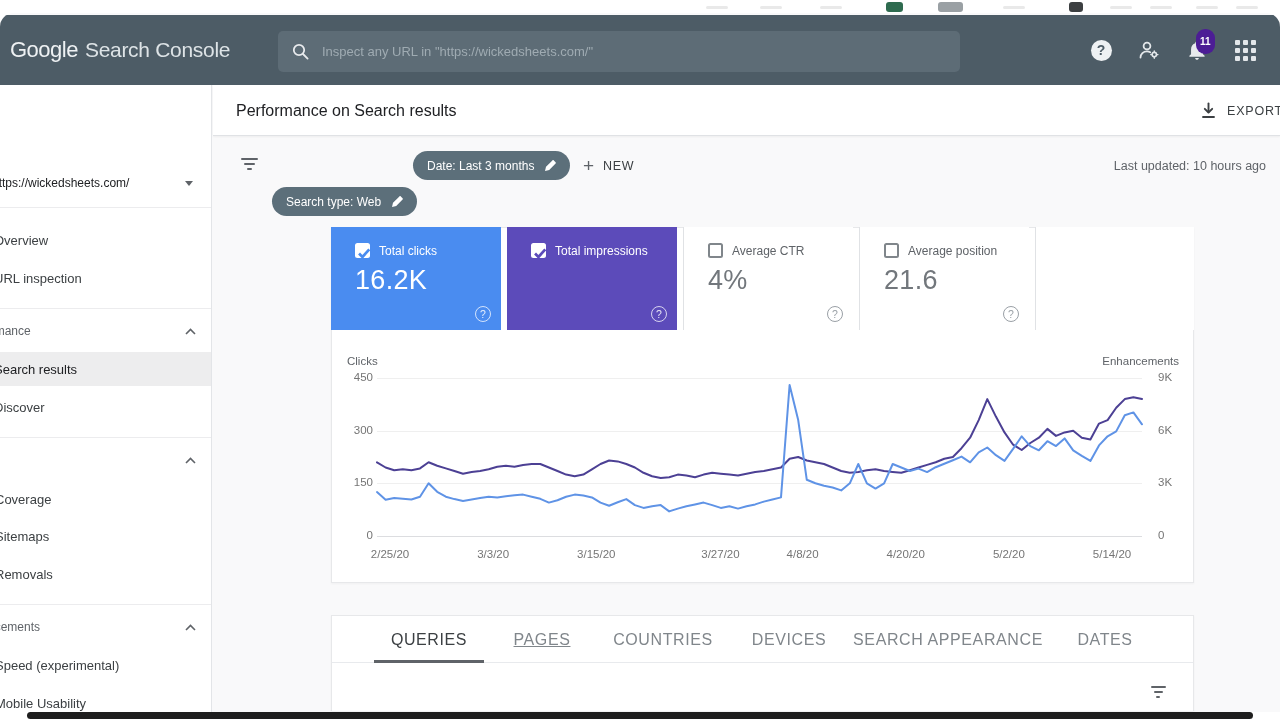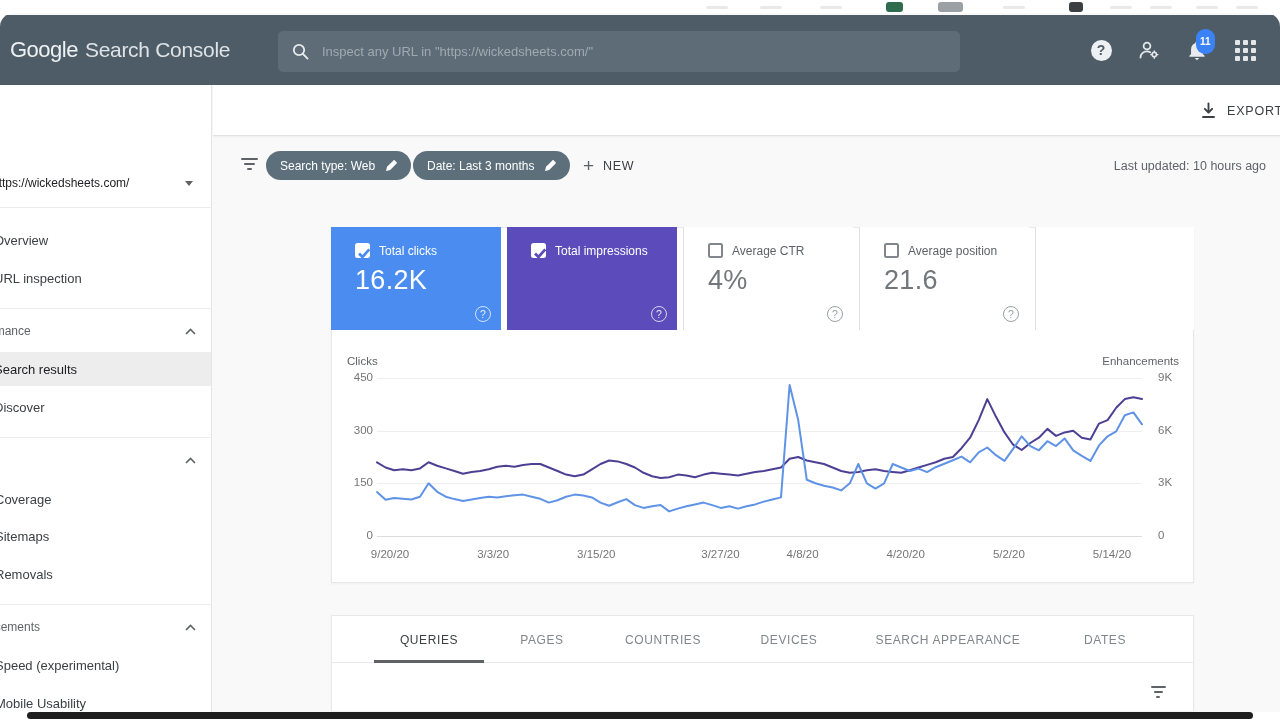--- a/index.html
+++ b/index.html
@@ -30,21 +30,21 @@
     background:#5d6c76; border-radius:5px; display:flex; align-items:center; padding:0 14px; gap:13px; }
   .searchbox svg { flex:0 0 auto; }
   .searchbox input { flex:1; background:transparent; border:none; outline:none;
     font-size:13px; color:#e8eaed; font-family:"Liberation Sans",sans-serif; }
   .searchbox input::placeholder { color:#9fabb2; opacity:1; }
   .hicons { position:absolute; right:22px; top:0; height:70px; display:flex; align-items:center; gap:22px; }
   .hicon { position:relative; width:26px; height:26px; display:flex; align-items:center; justify-content:center; cursor:pointer; }
   .help-circle { width:21px; height:21px; border-radius:50%; background:#eef1f3; color:#4d5c66;
     font-size:14px; font-weight:bold; display:flex; align-items:center; justify-content:center; }
   .badge { position:absolute; top:-8px; left:12px; min-width:18px; height:25px; padding:0 4px;
-    background:#3b82f6; border-radius:9px; color:#fff; font-size:10px; font-weight:bold;
+    background:#4c1d95; border-radius:9px; color:#fff; font-size:10px; font-weight:bold;
     display:flex; align-items:center; justify-content:center; }
   .grid-dots { display:grid; grid-template-columns:repeat(3,5px); grid-template-rows:repeat(3,5px); gap:3px; }
   .grid-dots i { background:#e3e7ea; border-radius:1px; }
 
   
   .sidebar { position:absolute; left:0; top:72px; width:212px; bottom:0; background:#fff;
     border-right:1px solid #e3e5e8; overflow:hidden; }
   .srow { position:absolute; left:0; right:0; display:flex; align-items:center; }
   .prop-row { top:81px; height:34px; cursor:pointer; }
   .prop-text { font-size:12px; color:#202124; margin-left:-8px; white-space:nowrap; }
@@ -69,21 +69,21 @@
     gap:11px; cursor:pointer; white-space:nowrap; }
   .export .txt { font-size:12.5px; font-weight:500; letter-spacing:0.8px; color:#3c4043; }
 
   
   .filter-row { position:absolute; top:51px; left:0; right:0; height:70px; }
   .f-icon { position:absolute; left:26px; top:22px; width:20px; height:16px; cursor:pointer; }
   .f-icon i { display:block; background:#5f6368; height:2px; border-radius:1px; margin:0 auto 3px; }
   .f-icon i:nth-child(1){width:17px;} .f-icon i:nth-child(2){width:11px;} .f-icon i:nth-child(3){width:5px;}
   .chip { position:absolute; top:15px; height:29px; background:#5c6f7a; border-radius:15px;
     color:#fff; font-size:12px; display:flex; align-items:center; gap:10px; padding:0 14px; cursor:pointer; }
-  .chip-1 { left:53px; } .chip-2 { left:200px; }
+  .chip-1 { left:59px;margin-top:36px; } .chip-2 { left:200px; }
   .new-btn { position:absolute; left:370px; top:15px; height:29px; display:flex; align-items:center;
     gap:9px; cursor:pointer; }
   .new-btn .plus { font-size:19px; color:#5f6368; font-weight:400; line-height:1; }
   .new-btn .txt { font-size:12.5px; font-weight:500; letter-spacing:0.6px; color:#3c4043; }
   .last-updated { position:absolute; right:14px; top:15px; height:29px; display:flex; align-items:center;
     font-size:12.5px; color:#5f6368; }
 
   
   .chart-card { position:absolute; left:118px; top:142px; width:863px; height:356px;
     background:#fff; border:1px solid #e7e8ea; box-shadow:0 1px 2px rgba(0,0,0,0.04); }
@@ -111,24 +111,24 @@
   .gline.zero { background:#dcdde0; }
   .plot svg { position:absolute; left:0; top:0; overflow:visible; }
   .xlab { position:absolute; top:320px; font-size:11.5px; color:#757575; transform:translateX(-50%); white-space:nowrap; }
 
   
   .table-card { position:absolute; left:118px; top:530px; width:863px; height:96px;
     background:#fff; border:1px solid #e7e8ea; border-bottom:none; box-shadow:0 1px 2px rgba(0,0,0,0.04); }
   .tabs { position:absolute; top:0; left:0; right:0; height:47px; display:flex; padding-left:42px; gap:5px;
     border-bottom:1px solid #e8eaed; }
   .tab { height:47px; display:flex; align-items:center; justify-content:center;
-    font-size:12px; letter-spacing:0.6px; color:#80868b; font-weight:500; cursor:pointer; position:relative; }
+    font-size:16px; letter-spacing:0.6px; color:#80868b; font-weight:500; cursor:pointer; position:relative; }
   .tab.active { color:#3c4043; }
   .tab.active::after { content:""; position:absolute; left:0; right:0; bottom:0; height:3px; background:#5f6368; }
-  .t1{width:110px;} .t2{width:106px;} .t3{width:126px;} .t4{width:116px;} .t5{width:192px;} .t6{width:112px;}
+  .t1{width:110px;} .t2{width:106px;text-decoration:underline;} .t3{width:126px;} .t4{width:116px;} .t5{width:192px;} .t6{width:112px;}
   .tf-icon { position:absolute; right:25px; top:70px; width:20px; height:16px; cursor:pointer; }
   .tf-icon i { display:block; background:#5f6368; height:2px; border-radius:1px; margin:0 auto 3px; }
   .tf-icon i:nth-child(1){width:15px;} .tf-icon i:nth-child(2){width:9px;} .tf-icon i:nth-child(3){width:4px;}
 </style>
 </head>
 <body>
 
 <div class="stage">
 
   <div class="top-strip">
@@ -256,20 +256,21 @@
       </div>
       <div class="srow sitem" style="top:601px">
         <span class="lbl" style="margin-left:-5px">Mobile Usability</span>
       </div>
 
     </aside>
 
     <div class="main">
 
       <div class="page-head">
+        <div class="page-title">Performance on Search results</div>
         <div class="export">
           <svg width="15" height="17" viewBox="0 0 15 17">
             <g stroke="#3c4043" stroke-width="1.9" fill="none" stroke-linecap="round" stroke-linejoin="round">
               <line x1="7.5" y1="1.5" x2="7.5" y2="10"></line>
               <polyline points="3.8,6.8 7.5,10.5 11.2,6.8"></polyline>
               <line x1="2" y1="15" x2="13" y2="15"></line>
             </g>
           </svg>
           <span class="txt">EXPORT</span>
         </div>
@@ -360,21 +361,21 @@
           <div class="gline" style="top:0"></div>
           <div class="gline" style="top:53px"></div>
           <div class="gline" style="top:105px"></div>
           <div class="gline zero" style="top:158px"></div>
           <svg id="chart-svg" width="765" height="158" viewBox="0 0 765 158" preserveAspectRatio="none">
               <polyline points="0.0,84.3 8.6,89.5 17.2,92.2 25.8,91.3 34.4,92.2 43.0,90.4 51.6,84.3 60.2,87.8 68.8,90.4 77.4,93.0 86.0,95.7 94.6,93.9 103.1,93.0 111.7,91.3 120.3,88.7 128.9,87.8 137.5,88.7 146.1,86.9 154.7,86.0 163.3,86.0 171.9,89.5 180.5,93.0 189.1,96.6 197.7,98.3 206.3,96.6 214.9,91.3 223.5,86.0 232.1,82.5 240.7,83.4 249.3,86.0 257.9,89.5 266.5,94.8 275.1,98.3 283.7,100.1 292.2,99.2 300.8,96.6 309.4,97.4 318.0,99.2 326.6,96.6 335.2,94.8 343.8,95.7 352.4,96.6 361.0,97.4 369.6,95.7 378.2,93.9 386.8,93.0 395.4,91.3 404.0,89.5 412.6,80.8 421.2,79.0 429.8,82.5 438.4,84.3 447.0,86.0 455.6,89.5 464.2,93.0 472.8,94.8 481.3,93.9 489.9,92.2 498.5,91.3 507.1,93.0 515.7,93.9 524.3,94.8 532.9,92.2 541.5,89.5 550.1,86.9 558.7,84.3 567.3,80.8 575.9,79.0 584.5,70.2 593.1,59.7 601.7,42.1 610.3,21.1 618.9,38.6 627.5,54.4 636.1,66.7 644.7,72.0 653.3,65.0 661.9,59.7 670.4,50.9 679.0,57.9 687.6,54.4 696.2,52.7 704.8,59.7 713.4,61.4 722.0,45.6 730.6,42.1 739.2,29.8 747.8,21.1 756.4,19.3 765.0,21.1" fill="none" stroke="#4c4094" stroke-width="2" stroke-linejoin="round" stroke-linecap="round"></polyline>
               <polyline points="0.0,114.1 8.6,121.8 17.2,120.1 25.8,120.8 34.4,121.5 43.0,118.7 51.6,105.3 60.2,113.8 68.8,118.7 77.4,121.1 86.0,122.9 94.6,121.5 103.1,120.1 111.7,118.7 120.3,119.4 128.9,118.3 137.5,117.3 146.1,116.6 154.7,118.7 163.3,120.8 171.9,124.6 180.5,122.2 189.1,118.7 197.7,116.6 206.3,117.6 214.9,119.4 223.5,124.6 232.1,127.8 240.7,124.3 249.3,121.1 257.9,127.1 266.5,129.9 275.1,128.2 283.7,127.1 292.2,133.4 300.8,130.6 309.4,128.2 318.0,126.4 326.6,124.6 335.2,127.1 343.8,129.9 352.4,128.2 361.0,130.6 369.6,128.2 378.2,126.4 386.8,123.6 395.4,121.5 404.0,119.4 412.6,7.0 421.2,42.1 429.8,101.8 438.4,105.3 447.0,107.8 455.6,109.5 464.2,112.4 472.8,105.3 481.3,86.0 489.9,105.3 498.5,110.6 507.1,105.3 515.7,86.0 524.3,89.5 532.9,93.0 541.5,90.6 550.1,94.1 558.7,89.2 567.3,85.7 575.9,82.2 584.5,78.6 593.1,84.3 601.7,74.4 610.3,69.5 618.9,77.2 627.5,82.9 636.1,70.9 644.7,58.3 653.3,68.1 661.9,72.3 670.4,63.2 679.0,68.1 687.6,60.4 696.2,72.3 704.8,77.9 713.4,82.9 722.0,67.4 730.6,58.3 739.2,53.4 747.8,37.2 756.4,34.4 765.0,46.3" fill="none" stroke="#5f93e6" stroke-width="2" stroke-linejoin="round" stroke-linecap="round"></polyline>
             </svg>
         </div>
         <div id="x-labels">
-            <span class="xlab" style="left: 58px;">9/20/20</span>
+            <span class="xlab" style="left: 58px;">2/25/20</span>
             <span class="xlab" style="left: 161.146px; text-align: right;">3/3/20</span>
             <span class="xlab" style="left: 264.292px;">3/15/20</span>
             <span class="xlab" style="left: 367.438px; margin-left: 21px;">3/27/20</span>
             <span class="xlab" style="left: 470.584px;">4/8/20</span>
             <span class="xlab" style="left: 573.73px;">4/20/20</span>
             <span class="xlab" style="left: 676.876px;">5/2/20</span>
             <span class="xlab" style="left: 780.022px;">5/14/20</span>
           </div>
       </section>
 

